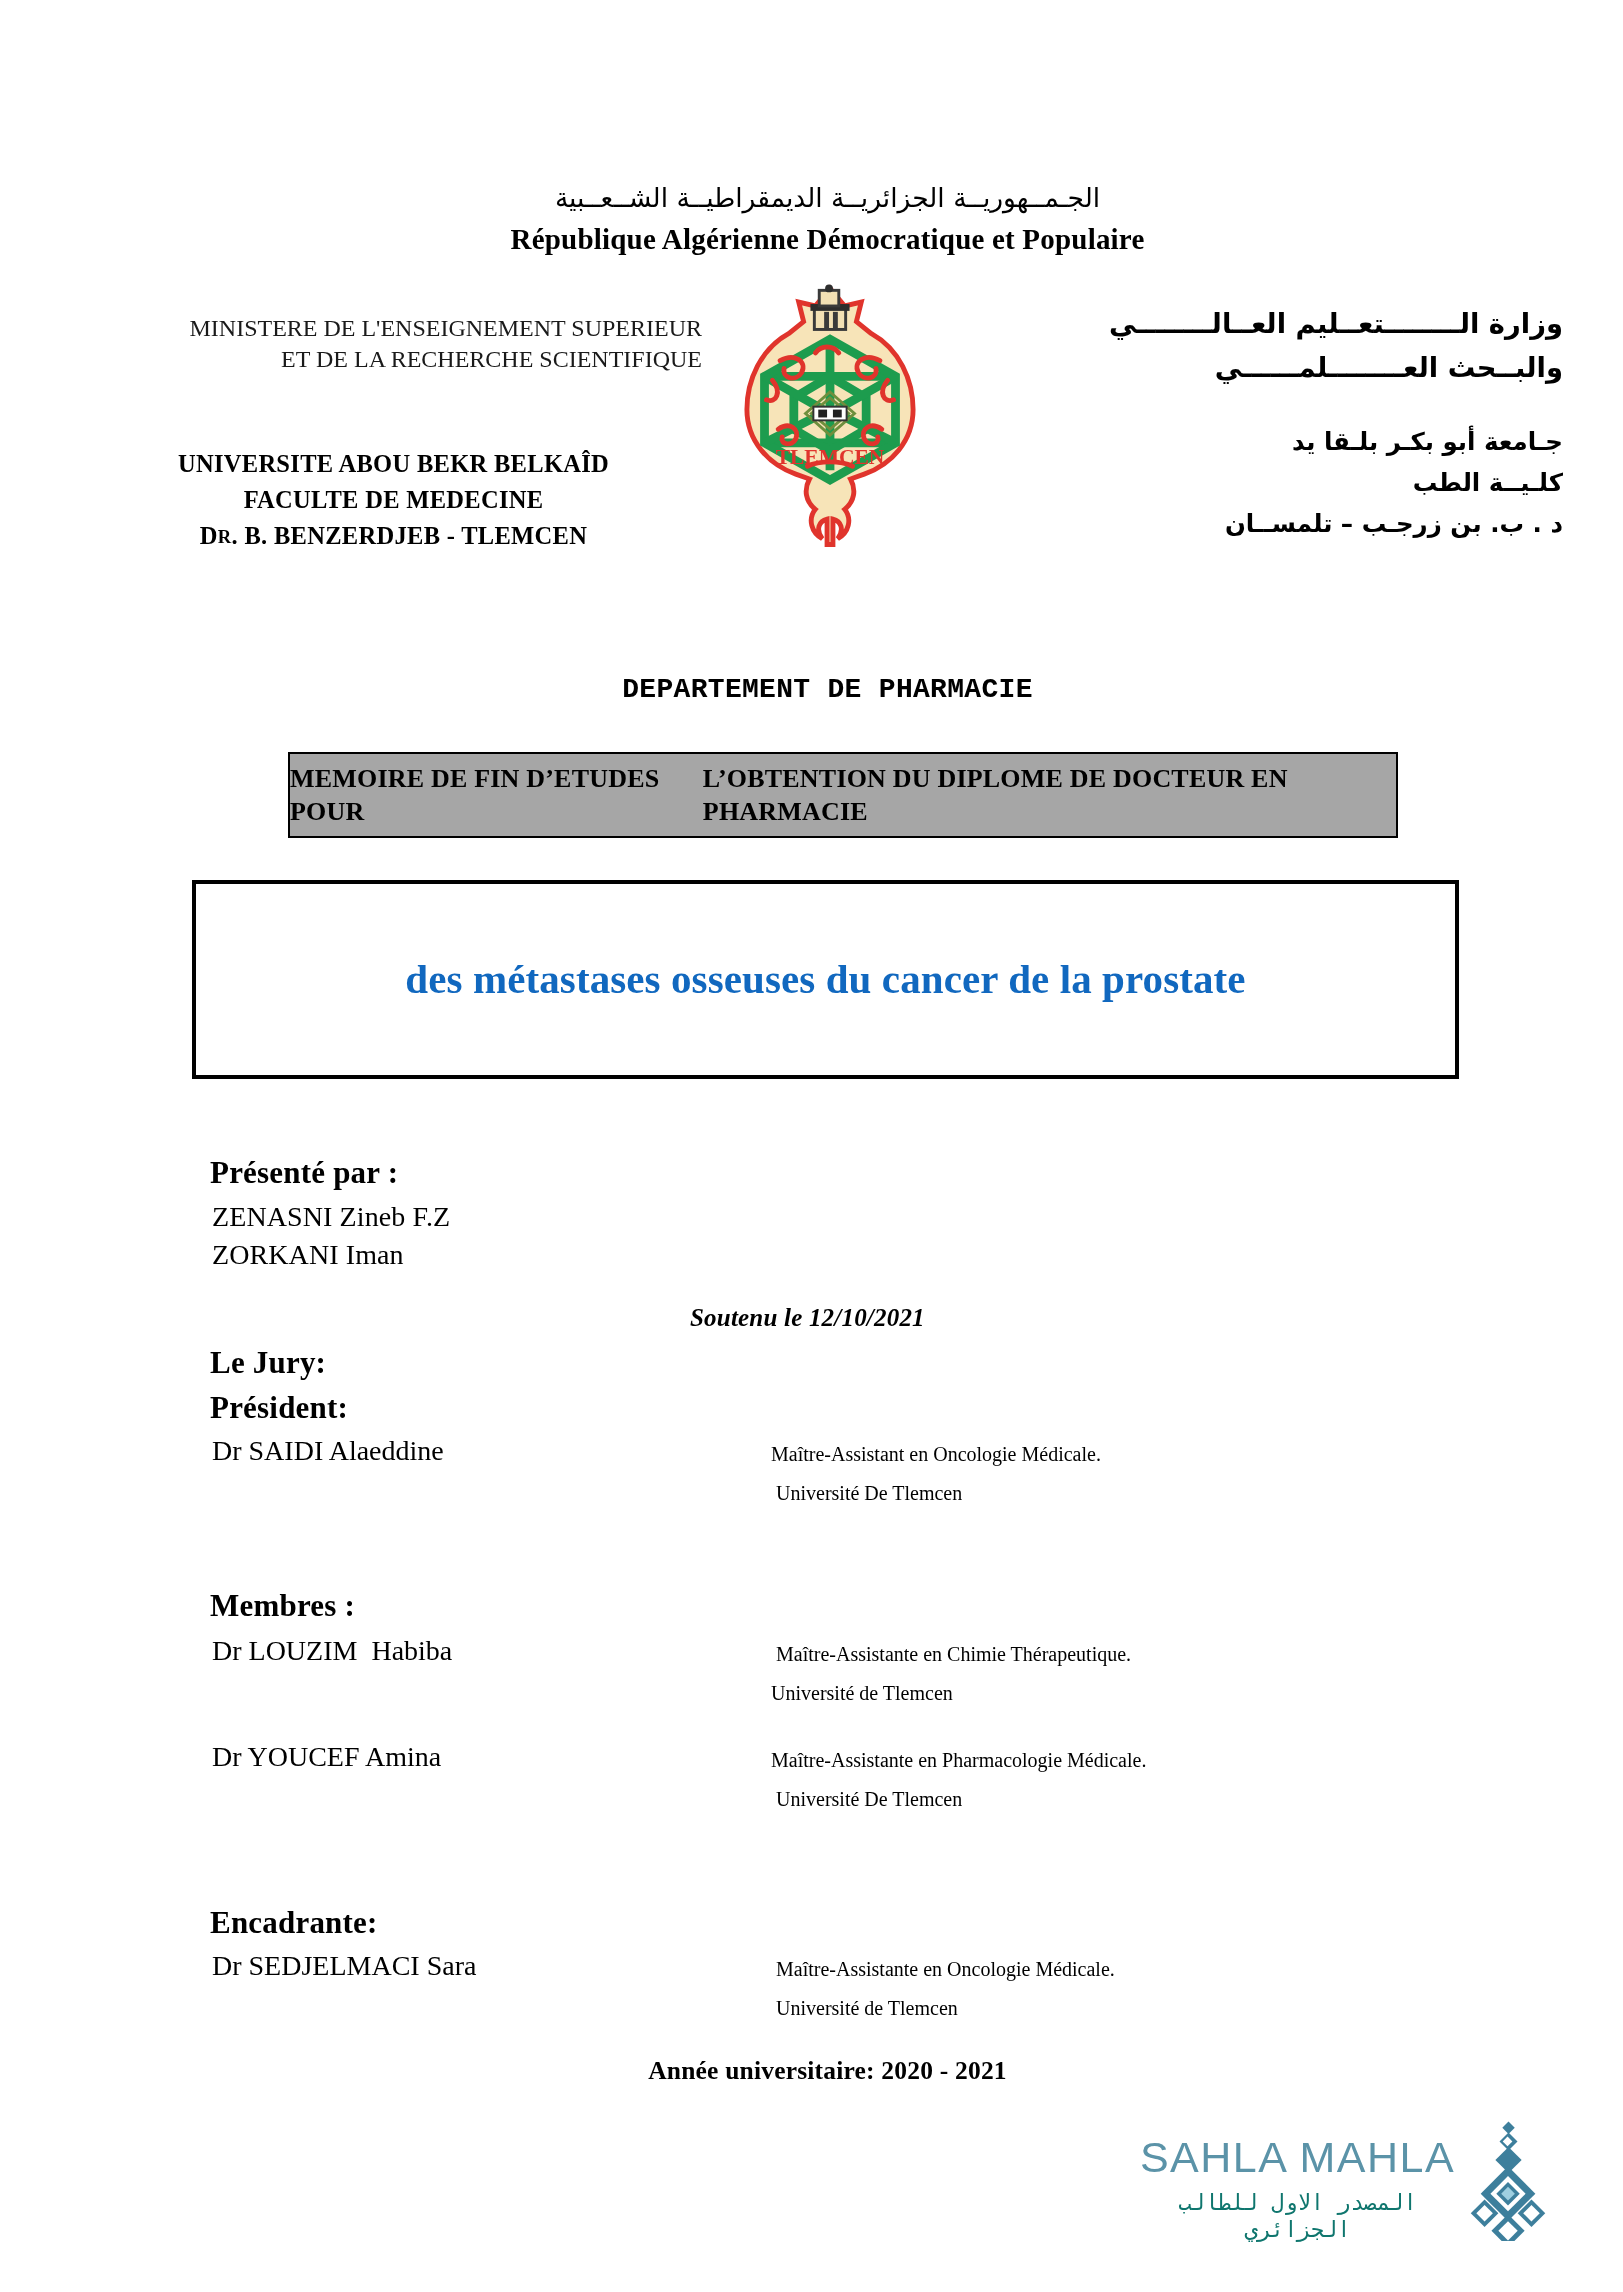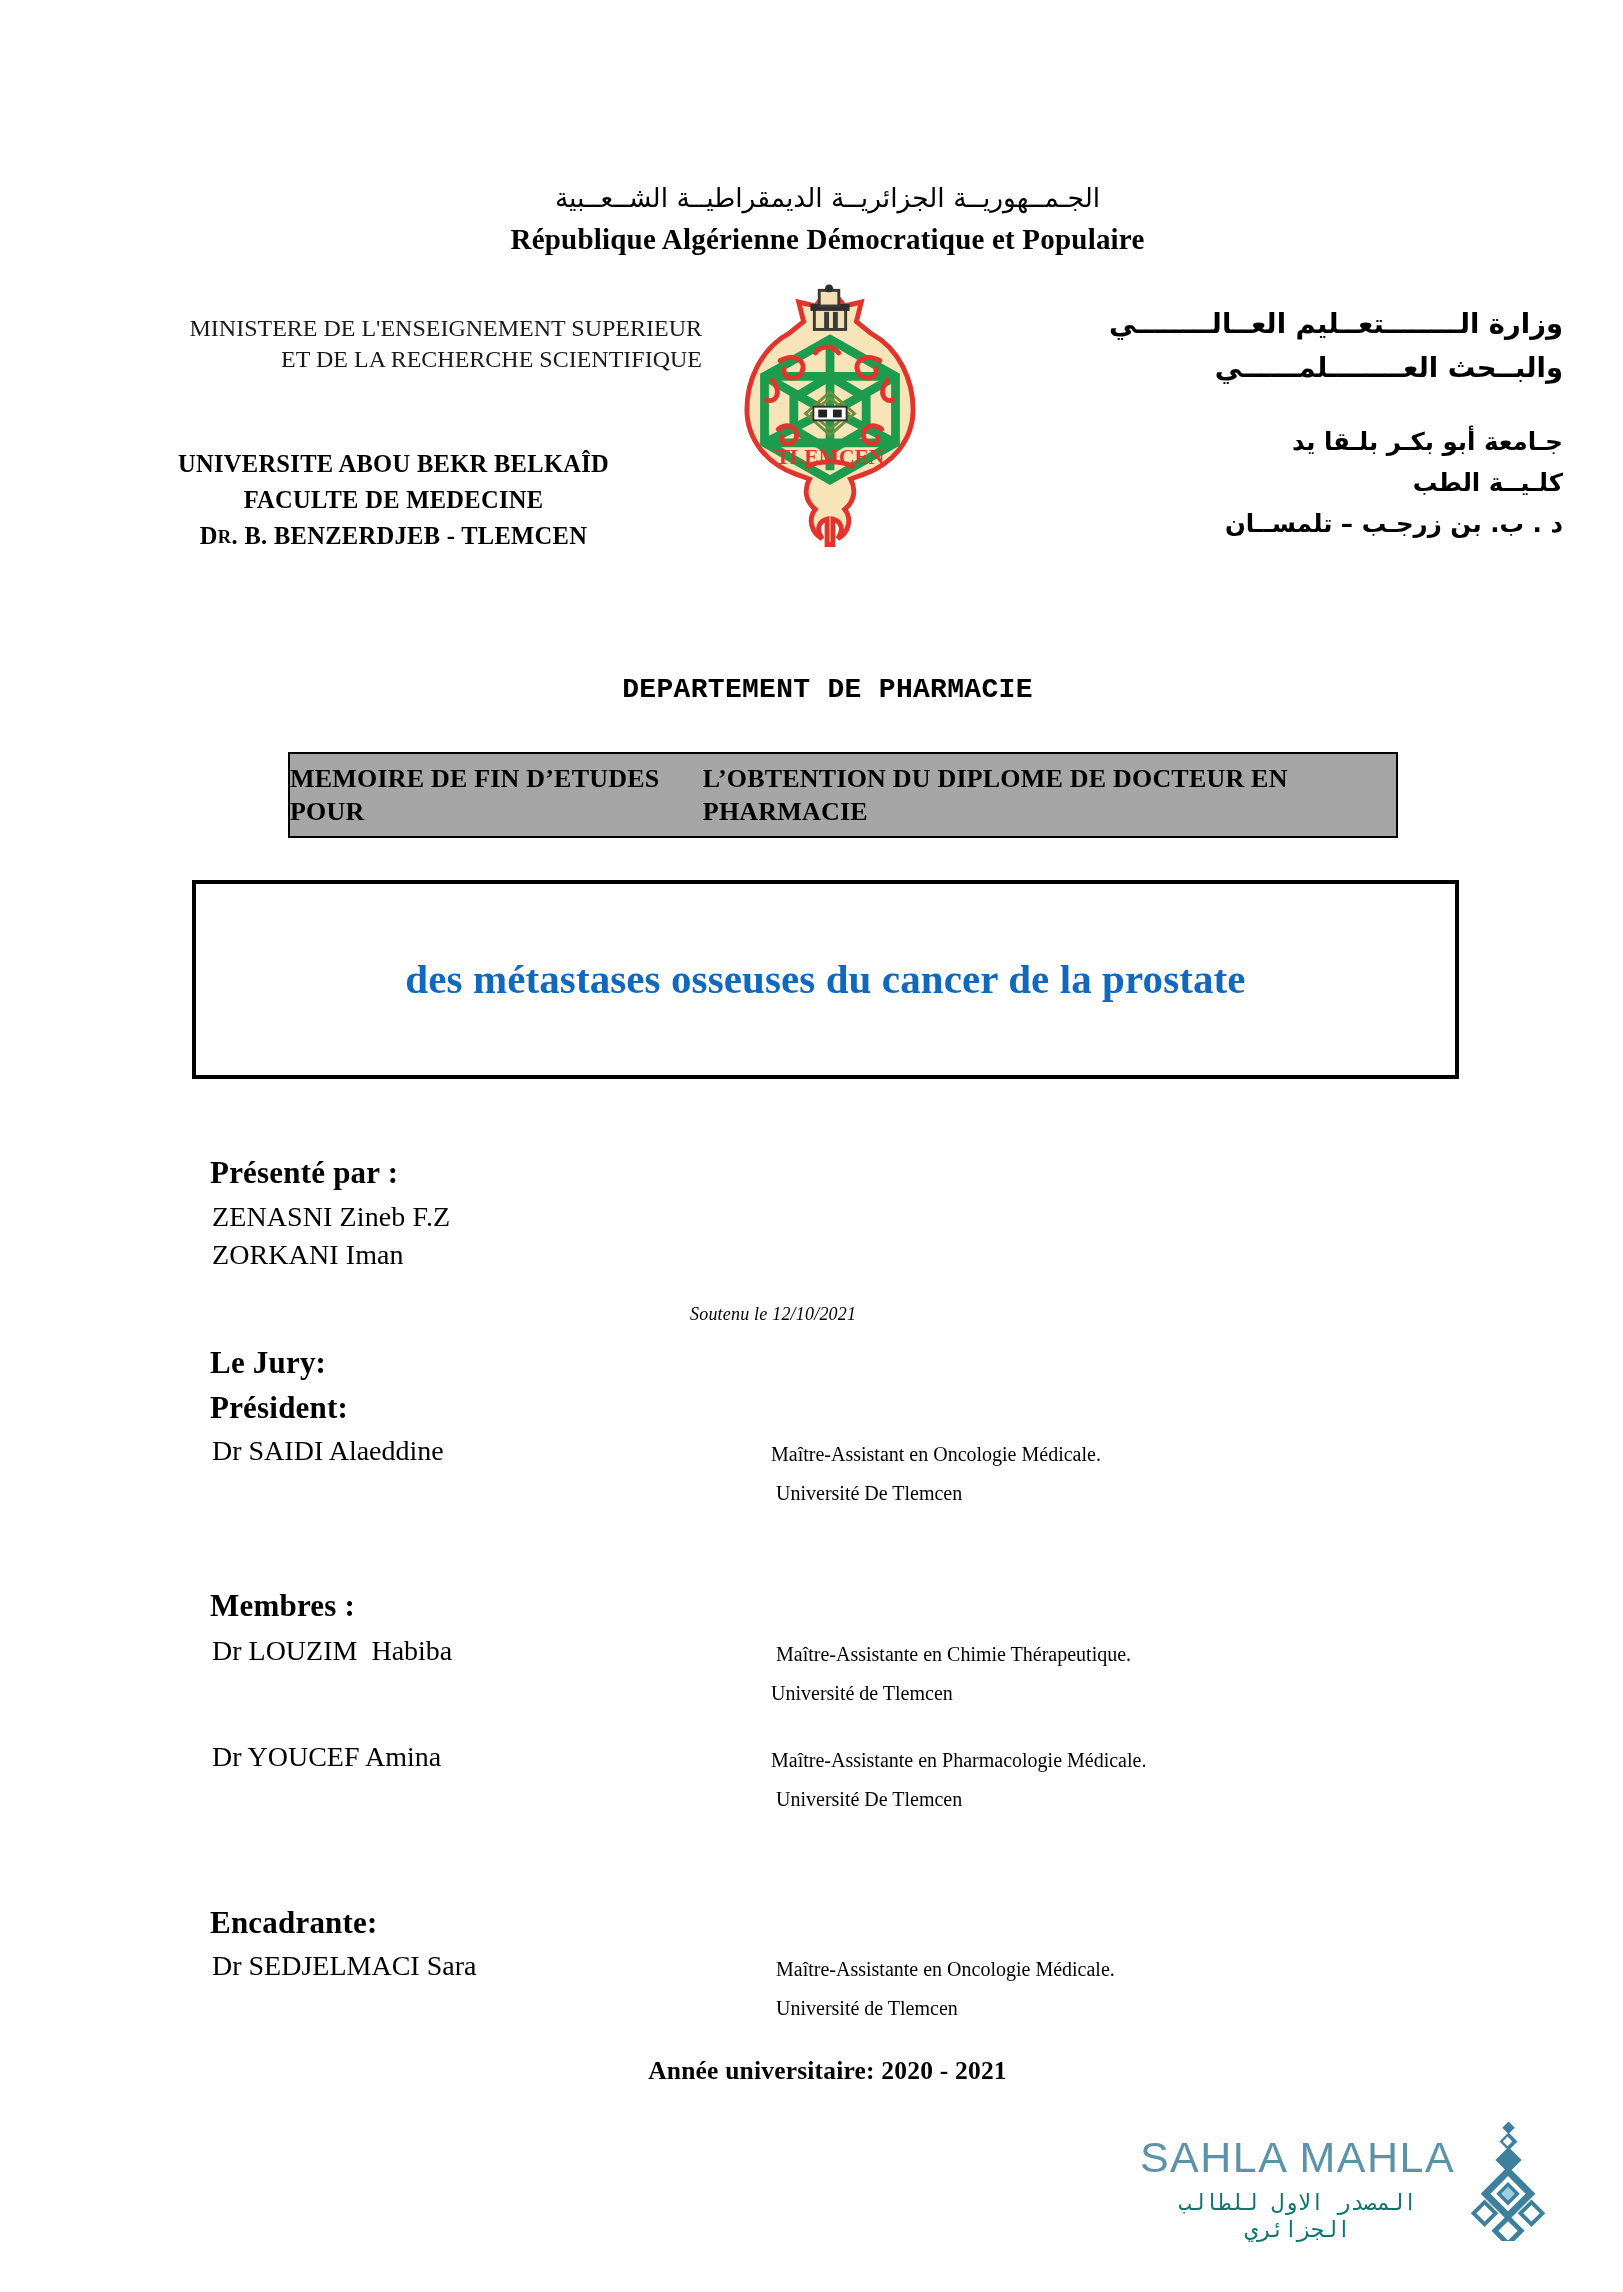--- a/index.html
+++ b/index.html
@@ -170,22 +170,22 @@
     font-weight: bold;
     letter-spacing: 0.2px;
   }
   .body-line {
     position: absolute;
     font-size: 28px;
     letter-spacing: 0.1px;
   }
   .soutenu {
     position: absolute;
-    font-size: 18px;
-    font-weight: normal;
+    font-size: 25px;
+    font-weight: bold;
     font-style: italic;
     letter-spacing: 0.2px;
   }
   .annee {
     position: absolute;
     left: 0; right: 0;
     text-align: center;
     font-size: 25.5px;
     font-weight: bold;
     letter-spacing: 0.2px;

